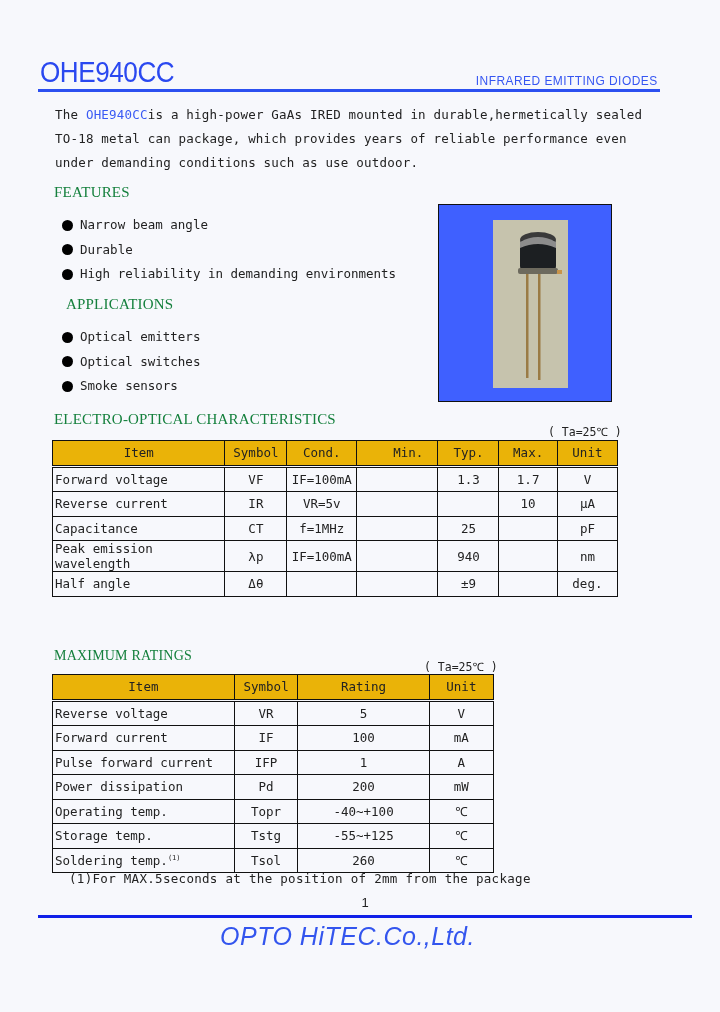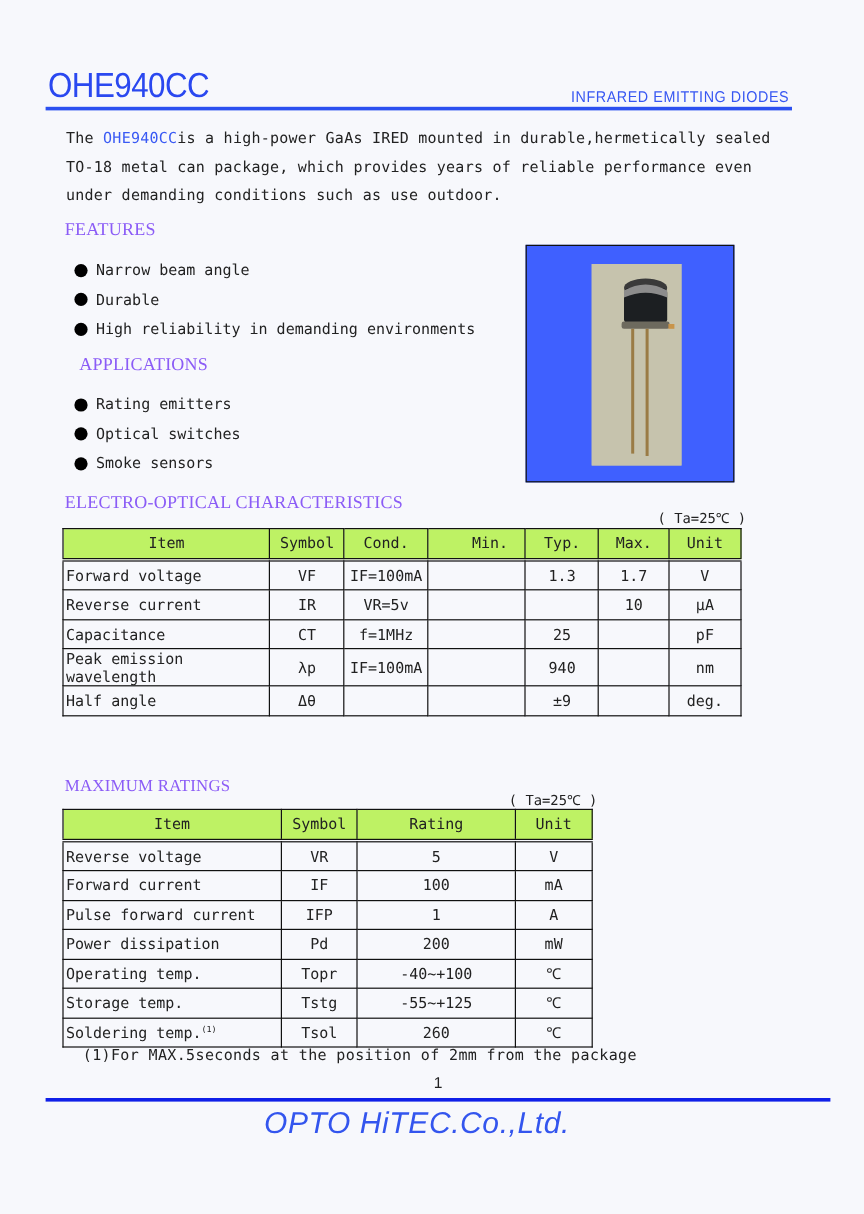--- a/index.html
+++ b/index.html
@@ -13,34 +13,34 @@
     font-size:29px; color:#2a48f0; letter-spacing:-0.5px; transform:scaleX(0.9); transform-origin:left;
   }
   .subtitle {
     right:62px; top:73px; font-family:"Liberation Sans", sans-serif;
     font-size:13px; color:#3656f2; letter-spacing:0.5px; transform:scaleX(0.92); transform-origin:right;
   }
   .hline { height:3px; background:#2c50f0; }
   .intro { left:55px; top:103px; font-size:12.5px; line-height:24px; color:#222; letter-spacing:0.2px; }
   .intro .hl { color:#3a5af4; }
   .section-h {
-    font-family:"Liberation Serif", serif; font-size:15px; color:#8b5cf6; letter-spacing:0.2px;
+    font-family:"Liberation Serif", serif; font-size:15px; color:#15803d; letter-spacing:0.2px;
   }
   .bullets { font-size:12.5px; color:#222; line-height:24.5px; }
   .bullets .li { display:flex; align-items:center; }
   .dot { width:11px; height:11px; border-radius:50%; background:#000; margin-right:7px; display:inline-block; }
   .photo-frame {
     left:438px; top:204px; width:172px; height:196px; background:#3f60ff; border:1px solid #111;
   }
   .photo {
     left:54px; top:15px; width:75px; height:168px; background:#c5c2ab; position:absolute;
   }
   table.spec { border-collapse:collapse; font-size:12.5px; position:absolute; }
   table.spec td, table.spec th { border:1.5px solid #111; padding:0; height:23.5px; font-weight:normal; color:#222; }
-  table.spec th { background:#bef264; }
+  table.spec th { background:#eab308; }
   table.spec thead tr { border-bottom:3px double #111; }
   table.spec td.c { text-align:center; }
   table.spec td.l { text-align:left; padding-left:2px; }
   .ta { font-size:11.5px; color:#222; }
   .note { font-size:12.5px; color:#222; letter-spacing:0.3px;margin-left:16px; }
   .pagenum { left:0; width:730px; text-align:center; top:895px; font-family:"Liberation Sans", sans-serif; font-size:13px; color:#222; }
   .footer {
     left:0; width:695px; text-align:center; top:922px; font-family:Liberation Sans, sans-serif;
     font-style:italic; font-size:25px; color:#3355ee; letter-spacing:0.5px;
   }
@@ -71,21 +71,21 @@
   <div class="li">
       <span class="dot"></span>
       <span>High reliability in demanding environments</span>
     </div>
 </div>
 
 <div class="abs section-h" style="left:54px; top:296px;margin-left:12px;">APPLICATIONS</div>
 <div class="abs bullets" style="left:62px; top:325px;">
   <div class="li">
       <span class="dot"></span>
-      <span>Rating emitters</span>
+      <span>Optical emitters</span>
     </div>
   <div class="li">
       <span class="dot"></span>
       <span>Optical switches</span>
     </div>
   <div class="li">
       <span class="dot"></span>
       <span>Smoke sensors</span>
     </div>
 </div>

